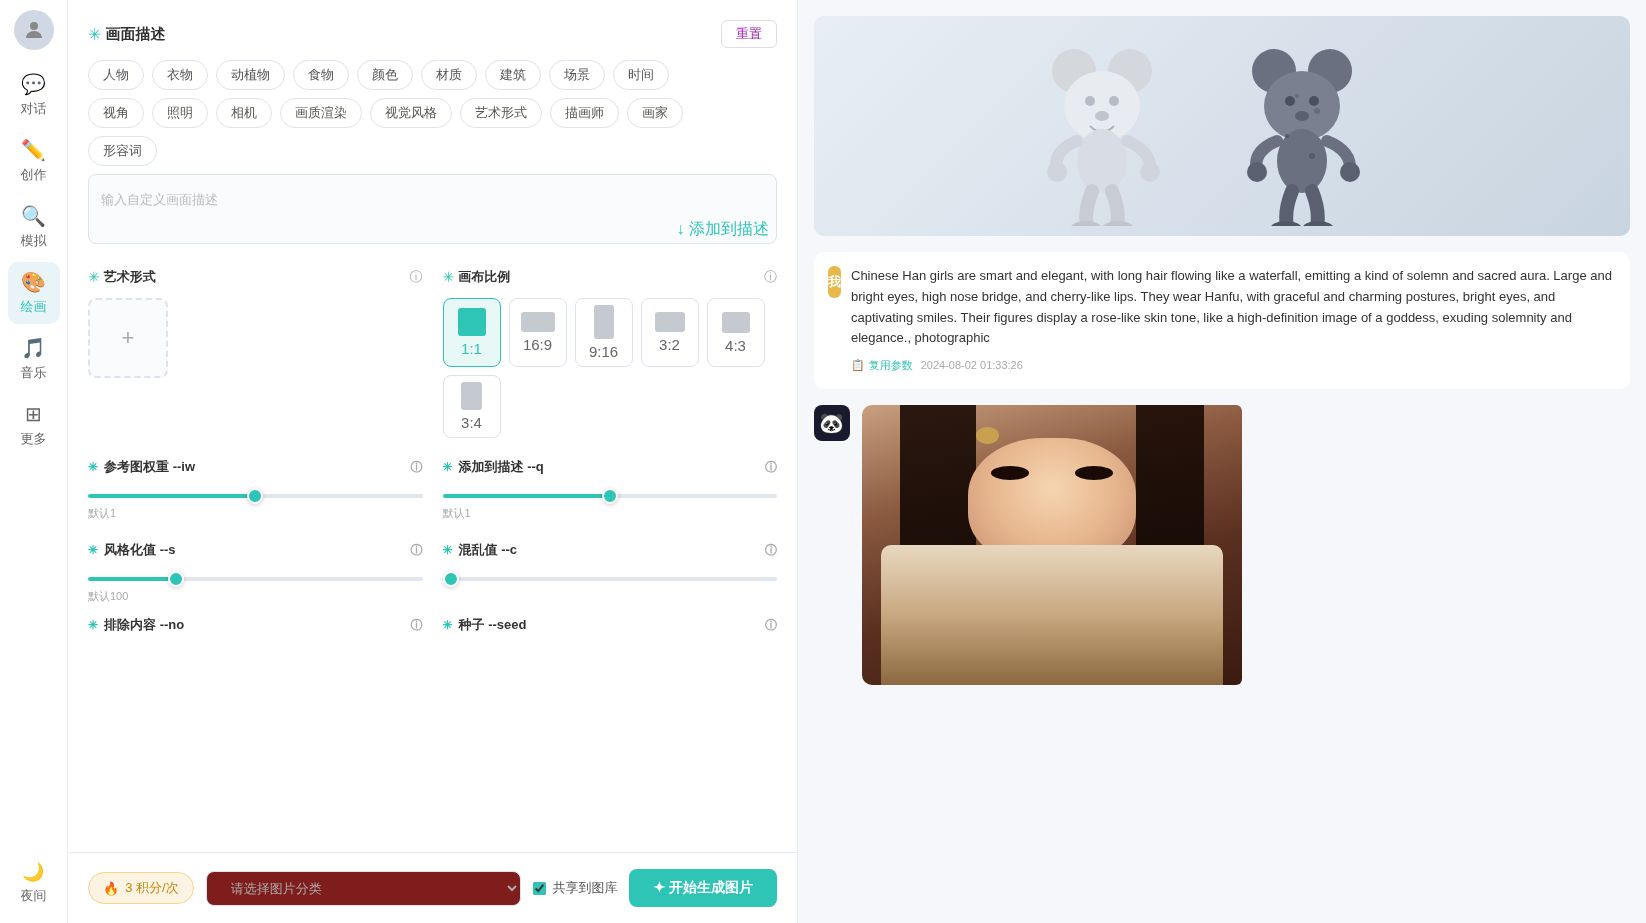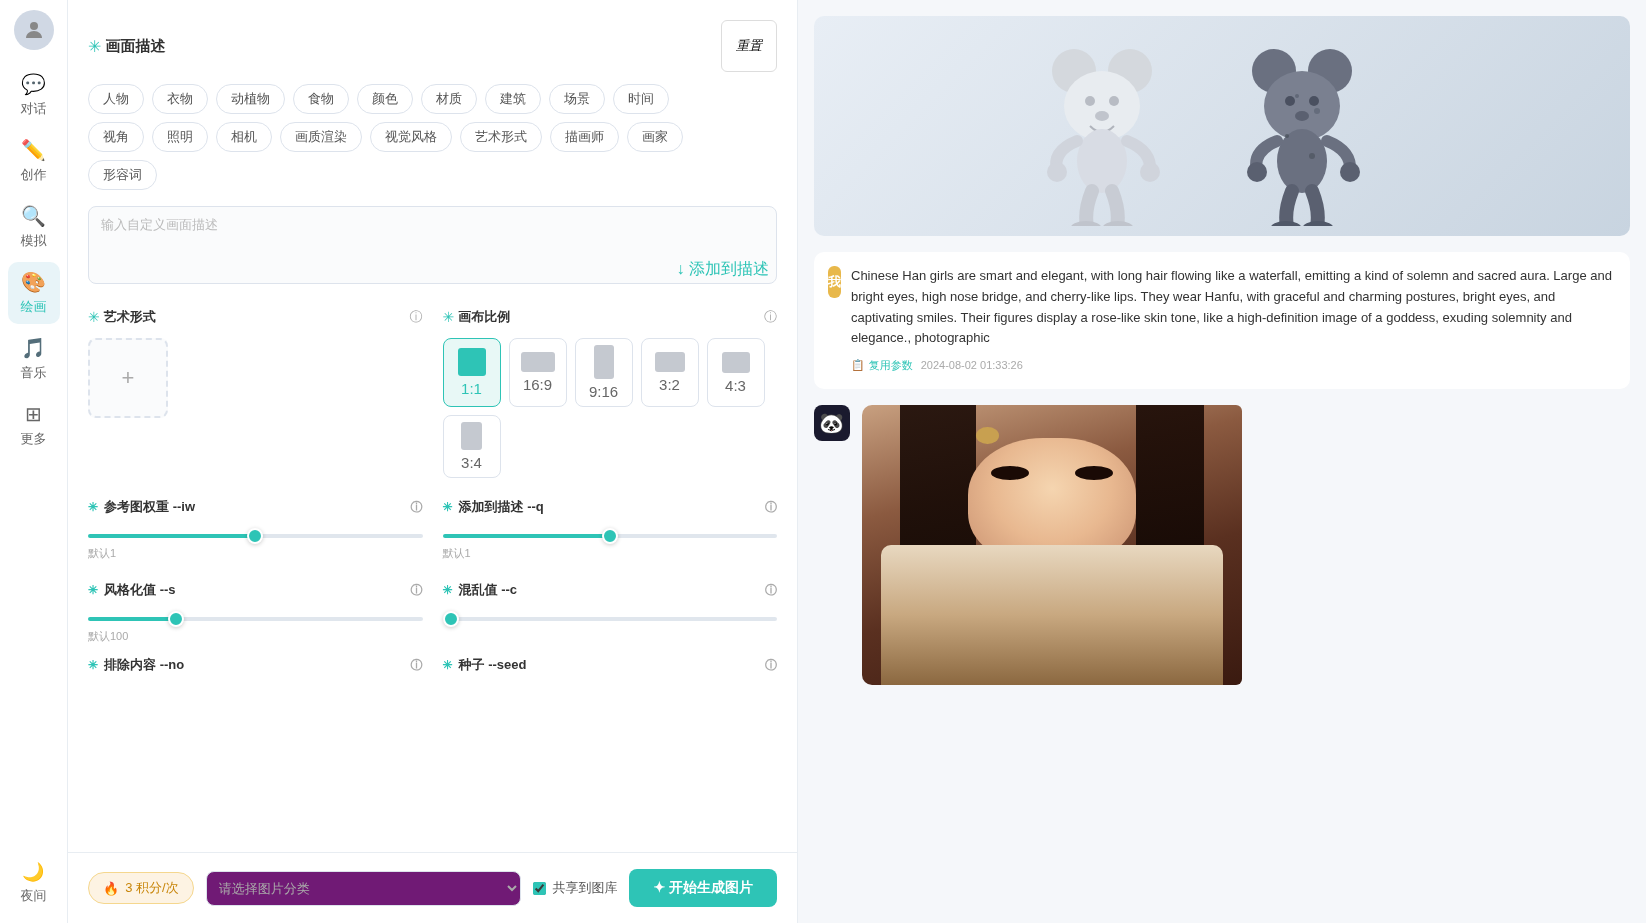--- a/index.html
+++ b/index.html
@@ -48,28 +48,27 @@
     
     .left-panel {
       width: 730px;
       background: #fff;
       padding: 20px;
       overflow-y: auto;
       border-right: 1px solid #e8edf2;
     }
     .reset-btn {
       margin-left: auto;
-      padding: 16px 14px;
+      padding: 4px 14px;
       border: 1px solid #ddd;
       border-radius: 6px;
       background: #fff;
-      color: #000000;
+      color: #a21caf;
       font-size: 13px;
       cursor: pointer;
-      font-style: italic;
     }
 
     
     .tags-row {
       display: flex;
       flex-wrap: wrap;
       gap: 8px;
       margin-bottom: 8px;
     }
     .tag {
@@ -79,30 +78,30 @@
       font-size: 13px;
       color: #555;
       background: #fff;
       cursor: pointer;
       white-space: nowrap;
     }
 
     
     .desc-textarea {
       width: 100%;
-      height: 78px;
+      height: 70px;
       border: 1px solid #dde3ec;
       border-radius: 8px;
-      padding: 9px 12px;
+      padding: 16px 12px;
       font-size: 13px;
       color: #333;
       resize: none;
       outline: none;
       background: #fafbfc;
-      margin-top: 8px;
+      margin-top: 0;
     }
     .desc-textarea::placeholder { color: #bbb; }
     .add-desc-btn {
       position: absolute;
       right: 8px; bottom: 8px;
       background: none;
       border: none;
       color: #2ec4b6;
       font-size: 16px;
       cursor: pointer;
@@ -192,26 +191,26 @@
       display: flex; align-items: center; gap: 6px;
       background: #fdf3e3;
       border: 1px solid #f5d78e;
       border-radius: 20px;
       padding: 6px 14px;
       font-size: 13px;
       color: #c8860a;
     }
     .category-select {
       flex: 1;
-      padding: 8px 8px;
+      padding: 8px 20px;
       border: 1px solid #dde3ec;
       border-radius: 8px;
       font-size: 13px;
       color: #aaa;
-      background: #701a75;
+      background: #7f1d1d;
       cursor: pointer;
     }
     .share-checkbox { display: flex; align-items: center; gap: 6px; font-size: 13px; color: #555; }
     .share-checkbox input { accent-color: #2ec4b6; }
     .generate-btn {
       padding: 10px 24px;
       background: #2ec4b6;
       color: #fff;
       border: none;
       border-radius: 8px;

